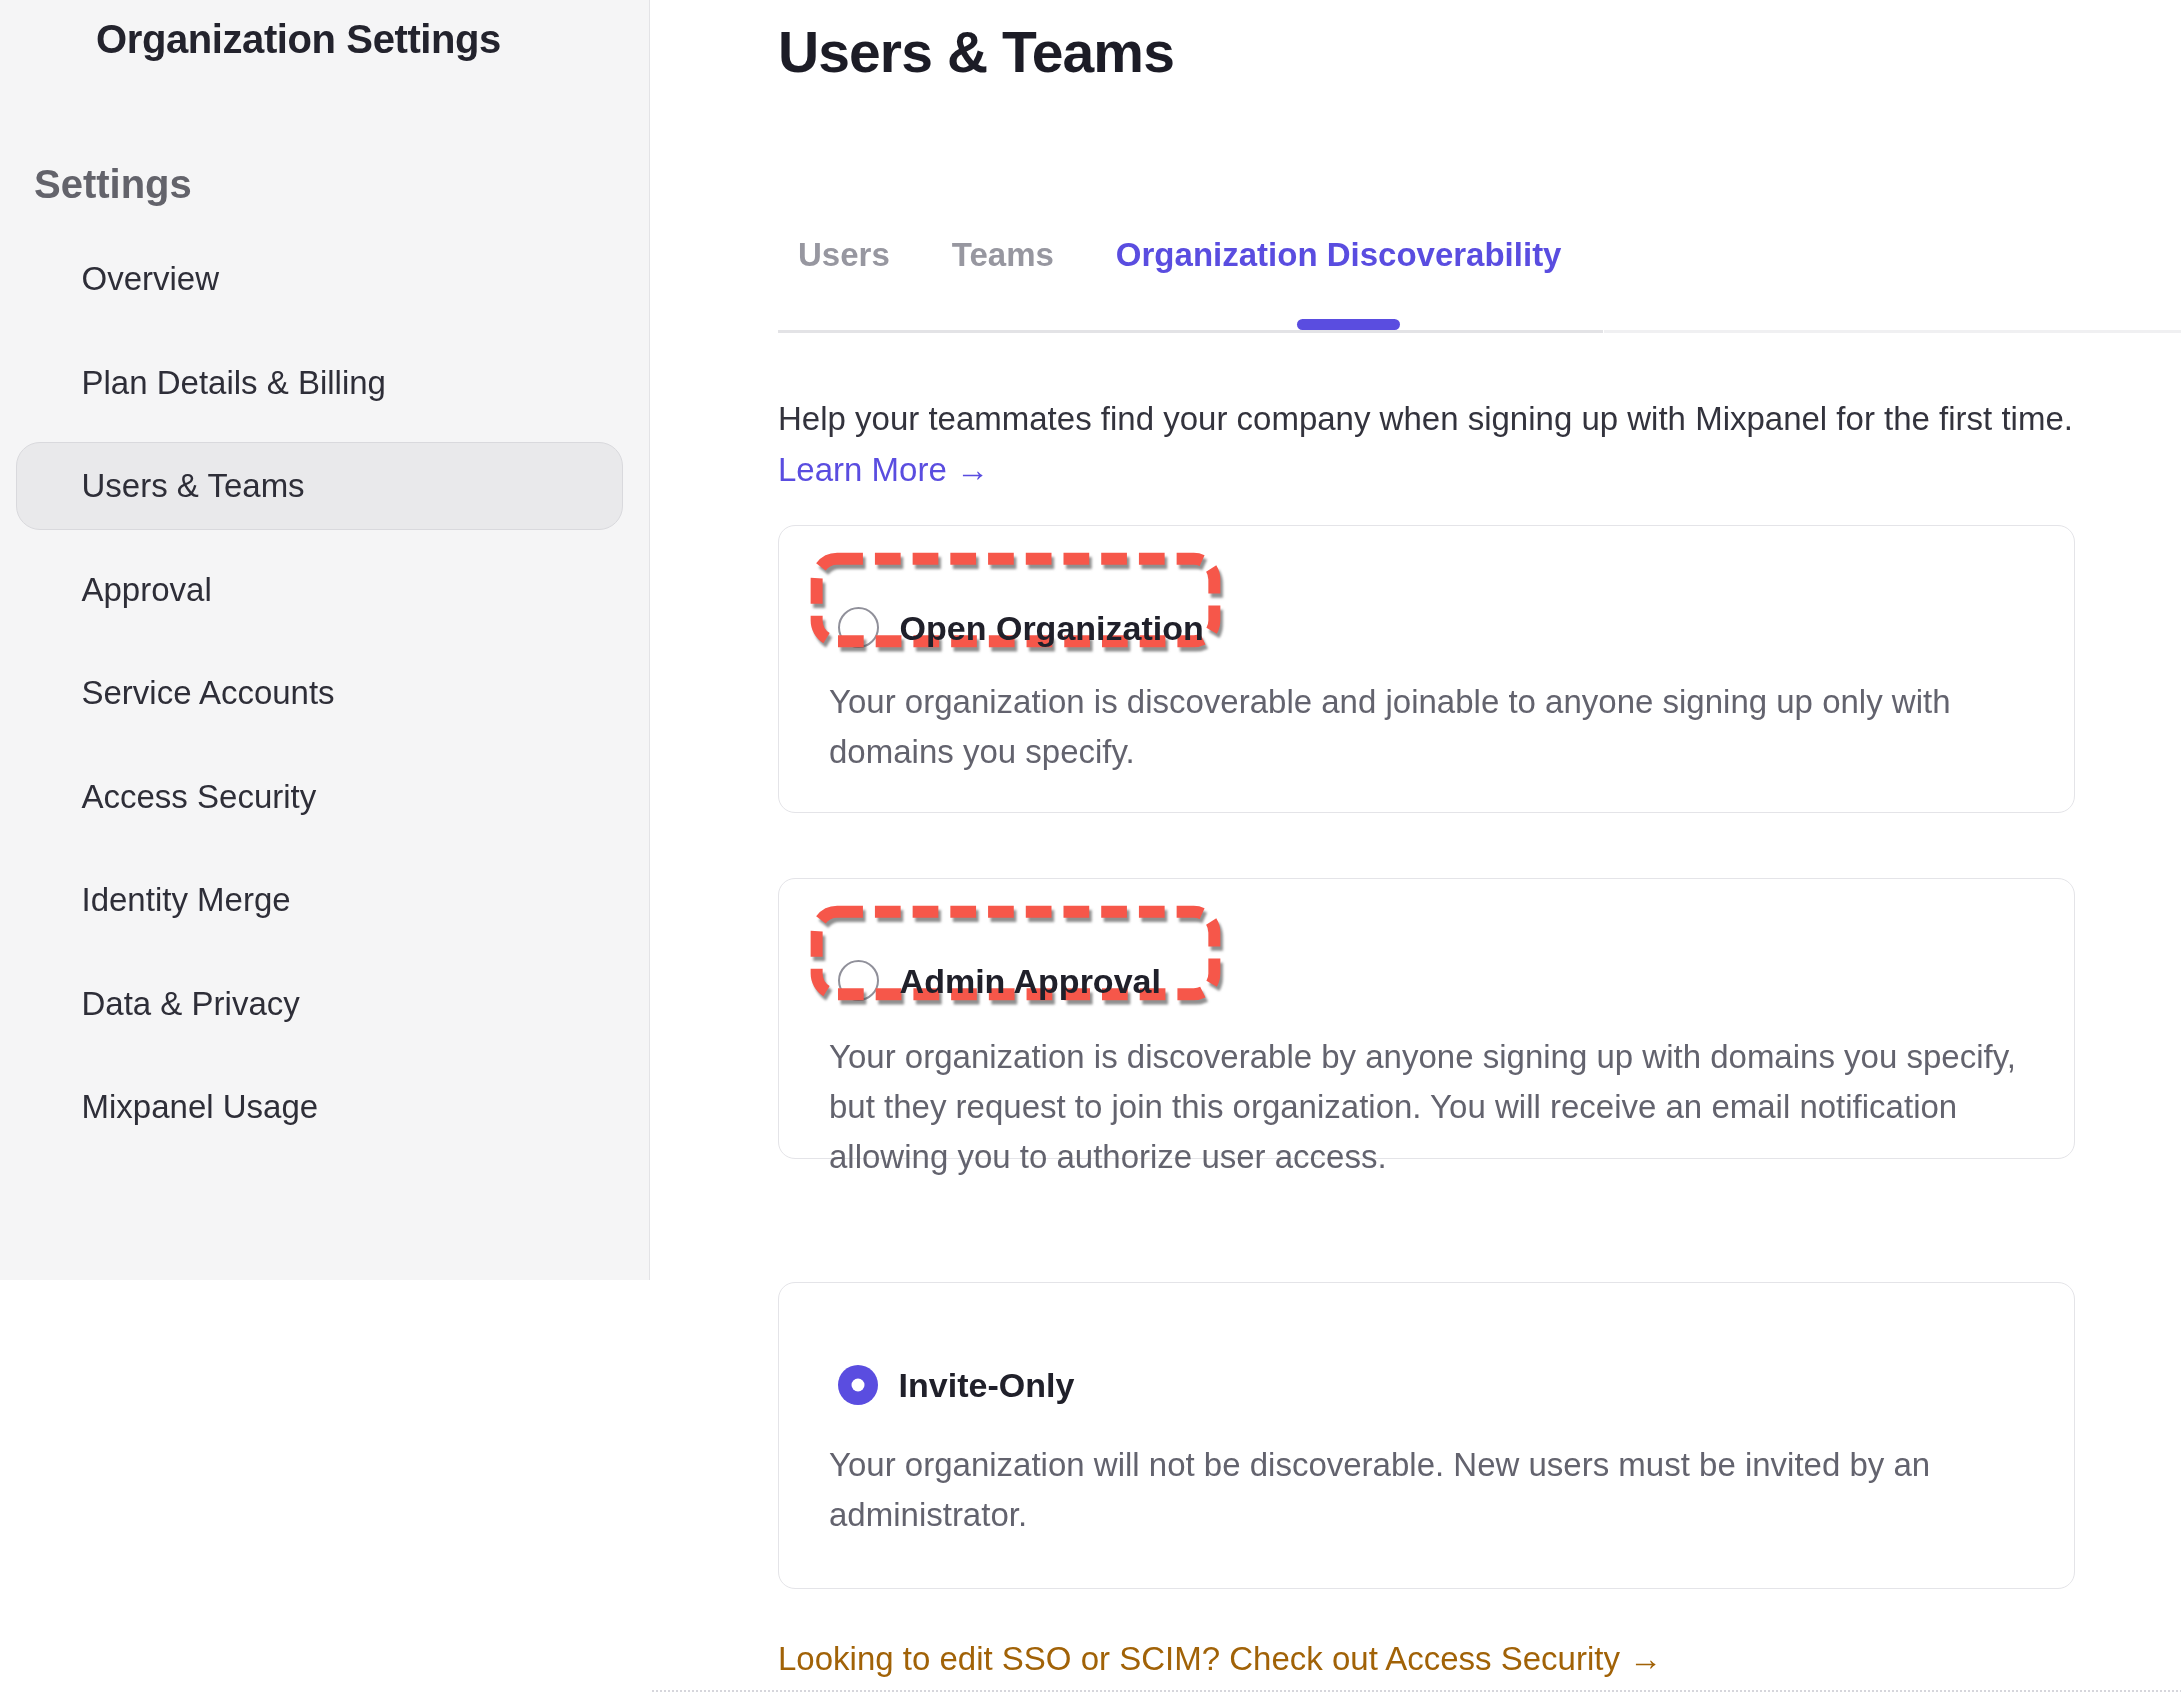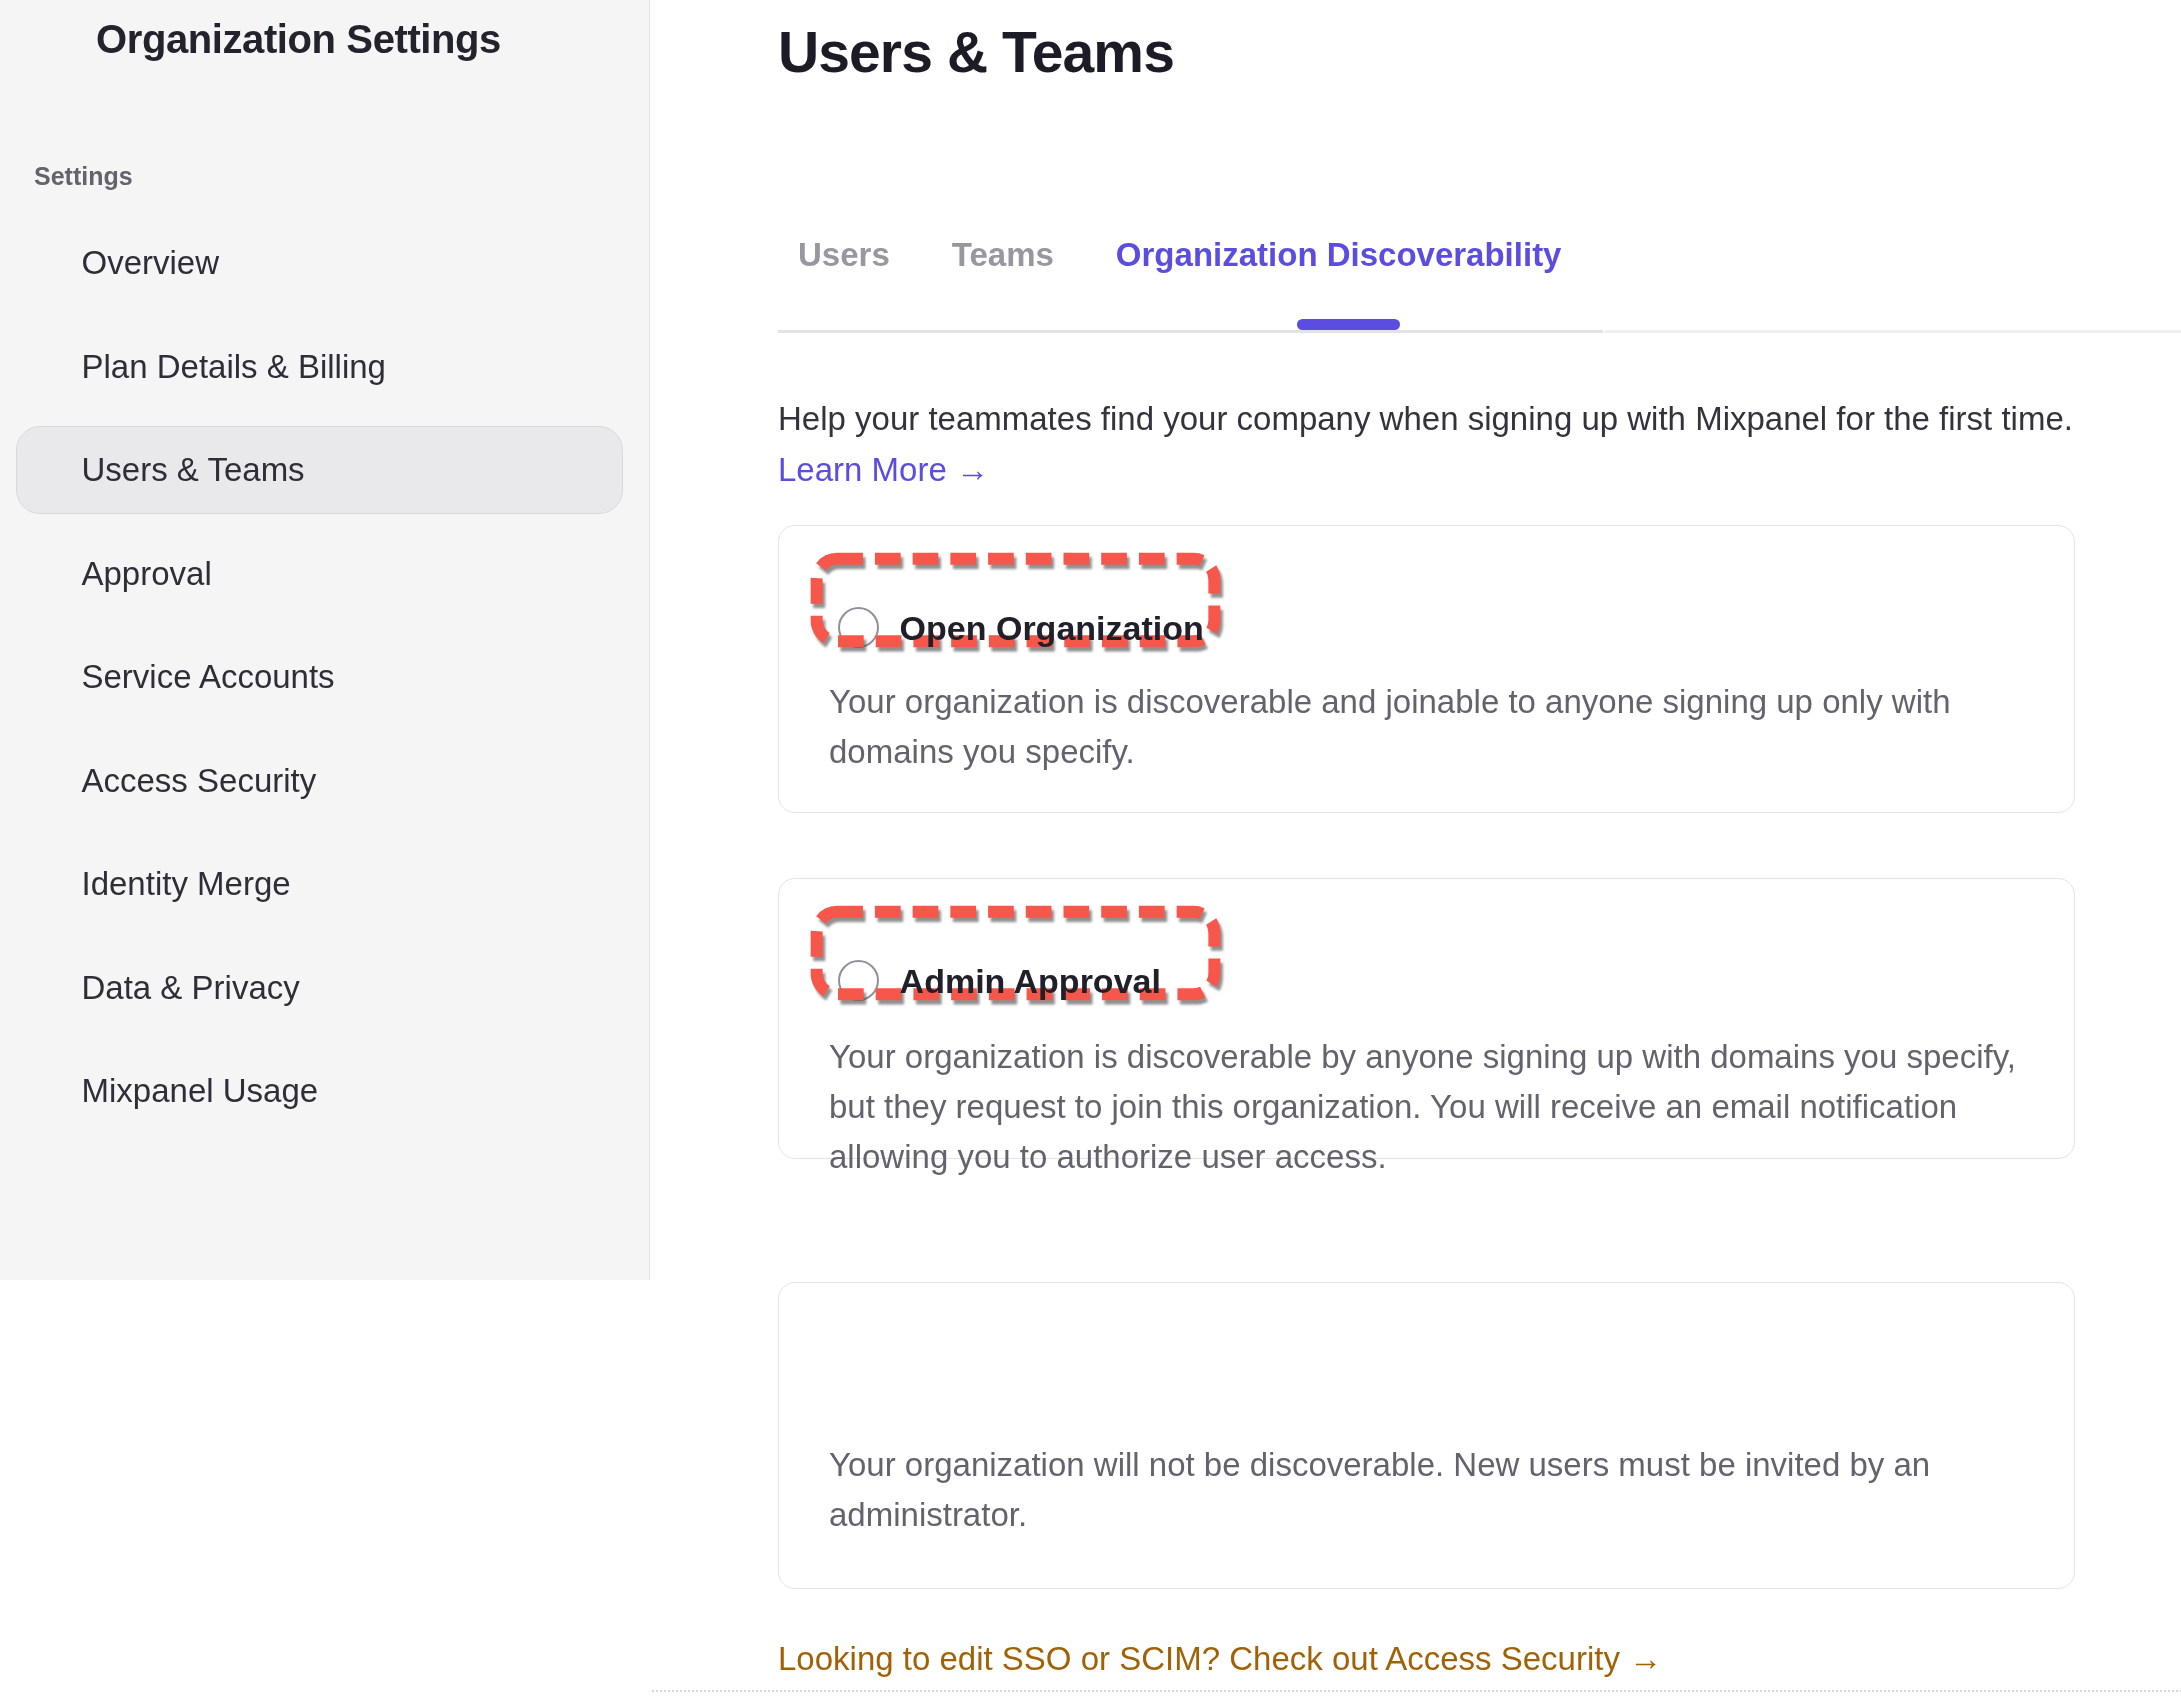--- a/index.html
+++ b/index.html
@@ -11,21 +11,21 @@
   
   .sidebar{
     position:absolute;left:0;top:0;width:650px;height:1280px;
     background:#f5f5f6;border-right:1.7px solid #e3e3e6;box-sizing:border-box;
   }
   .sb-title{
     padding:17px 0 0 96px;font-size:40px;font-weight:700;color:#23232d;
     letter-spacing:-0.4px;
   }
   .sb-section{
-    margin:100px 0 28px 34px;font-size:25px;font-weight:700;color:#63636b;
+    margin:100px 0 28px 34px;font-size:40px;font-weight:700;color:#63636b;
   }
   .sb-item{
     height:88px;display:flex;align-items:center;
     margin:0 26px 15.5px 15.5px;padding-left:65px;
     border-radius:24px;font-size:33px;color:#2e2e38;cursor:pointer;
     box-sizing:border-box;border:1.7px solid transparent;
   }
   .sb-item.active{background:#e9e9eb;border-color:#d9d9dd;}
   
   .main{position:absolute;left:652px;top:0;width:1530px;height:1698px;background:#fff;}
@@ -150,20 +150,24 @@
       <svg class="hl-svg" viewBox="0 0 480 112">
         <rect x="8" y="8" width="464" height="96" rx="24" ry="24" fill="none" stroke="#f6574a" stroke-width="14" stroke-dasharray="30 14" style="filter:drop-shadow(3px 5px 1px rgba(70,70,70,0.6))"></rect>
       </svg>
       <div class="radio"></div>
       <div class="option-title">Admin Approval</div>
     </div>
     <div class="option-desc">Your organization is discoverable by anyone signing up with domains you specify, but they request to join this organization. You will receive an email notification allowing you to authorize user access.</div>
   </div>
 
   <div class="card c3">
+    <div class="option-head">
+      <div class="radio checked"></div>
+      <div class="option-title">Invite-Only</div>
+    </div>
     <div class="option-desc">Your organization will not be discoverable. New users must be invited by an administrator.</div>
   </div>
 
   <div class="footer-link"><span>Looking to edit SSO or SCIM? Check out Access Security</span> <span>→</span></div>
 
   <div class="bottom-rule"></div>
 </div>
 
 
 </body></html>

